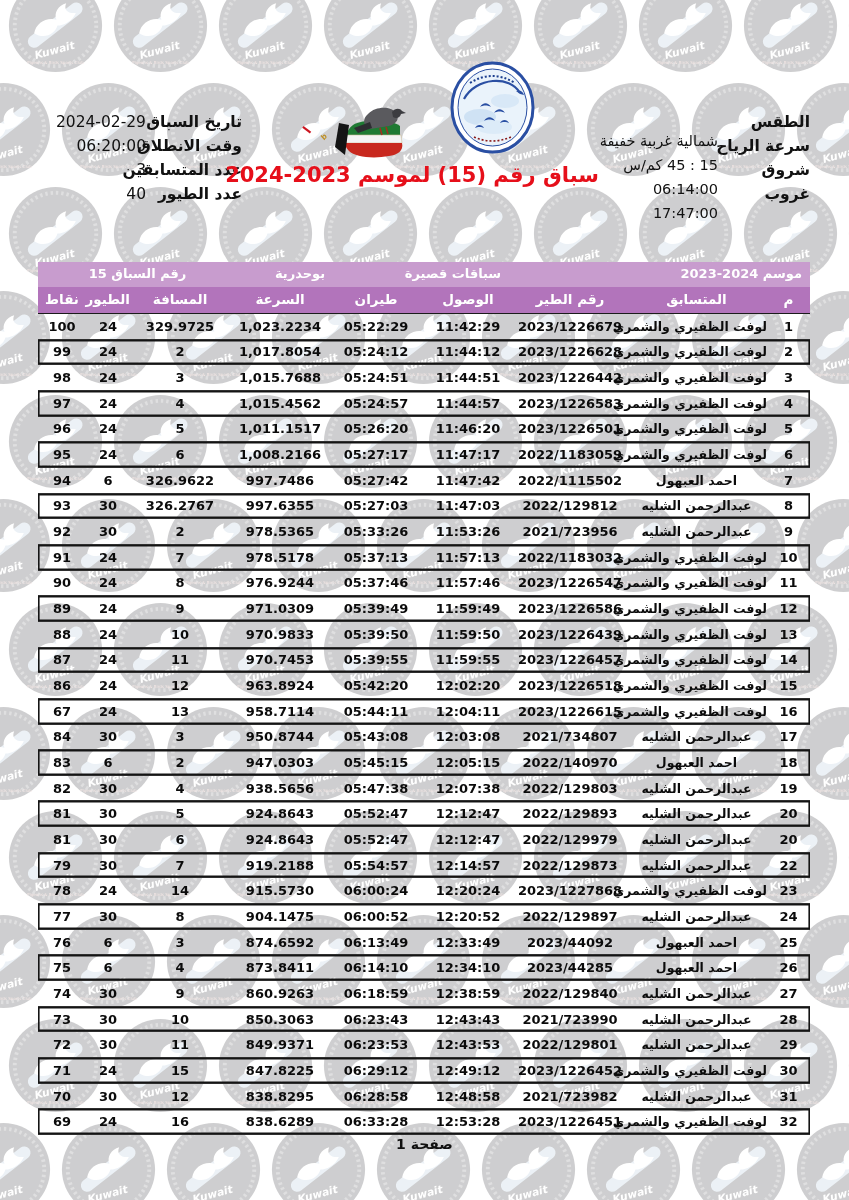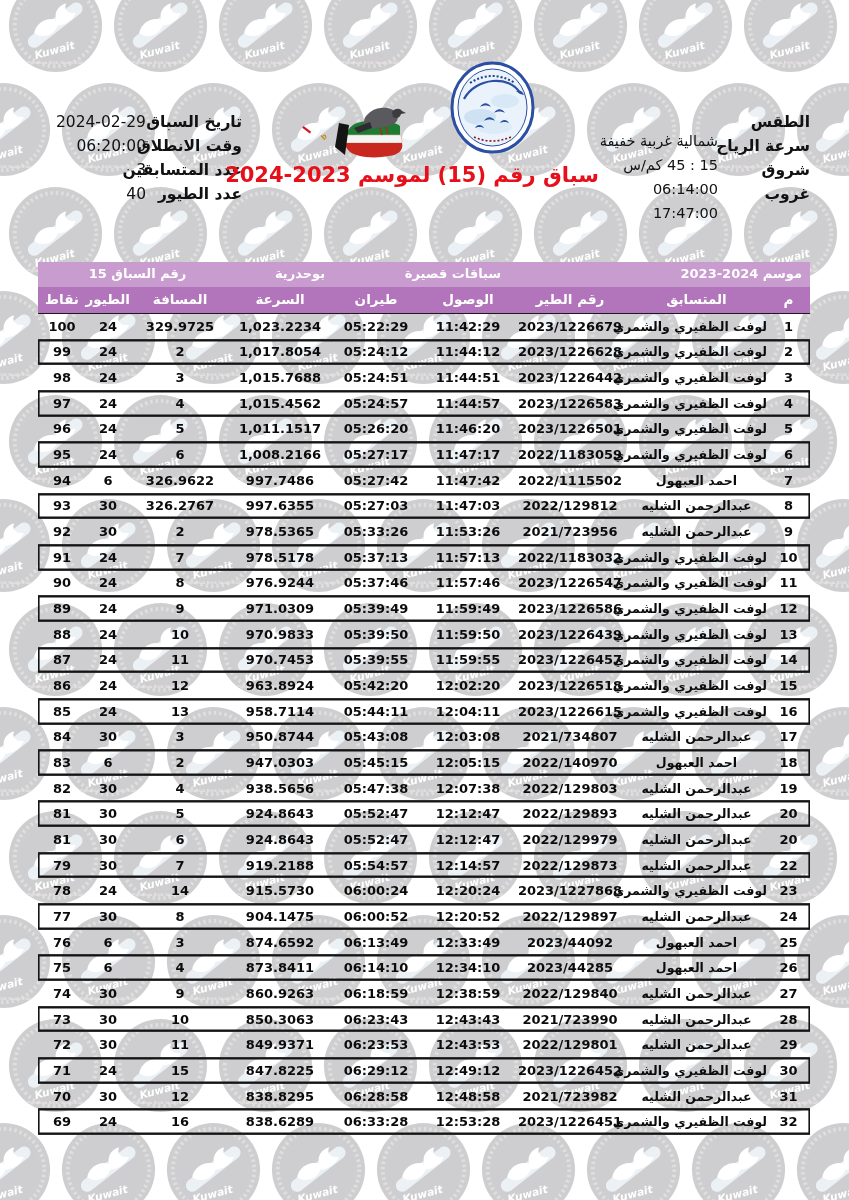--- a/index.html
+++ b/index.html
@@ -1309,21 +1309,21 @@
         </div>
         <div class="trow boxed">
           <div class="cell c0">16</div>
           <div class="cell c1">لوفت الظفيري والشمري</div>
           <div class="cell c2">2023/1226615</div>
           <div class="cell c3">12:04:11</div>
           <div class="cell c4">05:44:11</div>
           <div class="cell c5">958.7114</div>
           <div class="cell c6">13</div>
           <div class="cell c7">24</div>
-          <div class="cell c8">85</div>
+          <div class="cell c8">67</div>
         </div>
         <div class="trow">
           <div class="cell c0">17</div>
           <div class="cell c1">عبدالرحمن الشليه</div>
           <div class="cell c2">2021/734807</div>
           <div class="cell c3">12:03:08</div>
           <div class="cell c4">05:43:08</div>
           <div class="cell c5">950.8744</div>
           <div class="cell c6">3</div>
           <div class="cell c7">30</div>
@@ -1490,14 +1490,15 @@
           <div class="cell c3">12:53:28</div>
           <div class="cell c4">06:33:28</div>
           <div class="cell c5">838.6289</div>
           <div class="cell c6">16</div>
           <div class="cell c7">24</div>
           <div class="cell c8">69</div>
         </div>
       </div>
   </div>
 
+  <div class="footer">صفحة 1</div>
 
 </div>
 
 </body></html>

